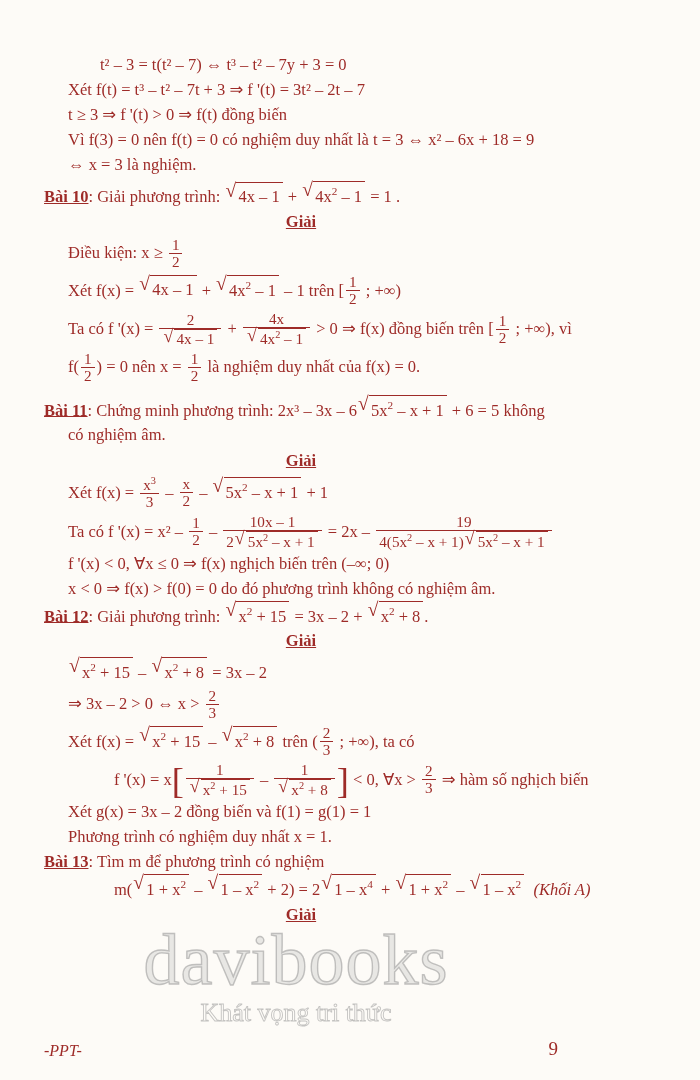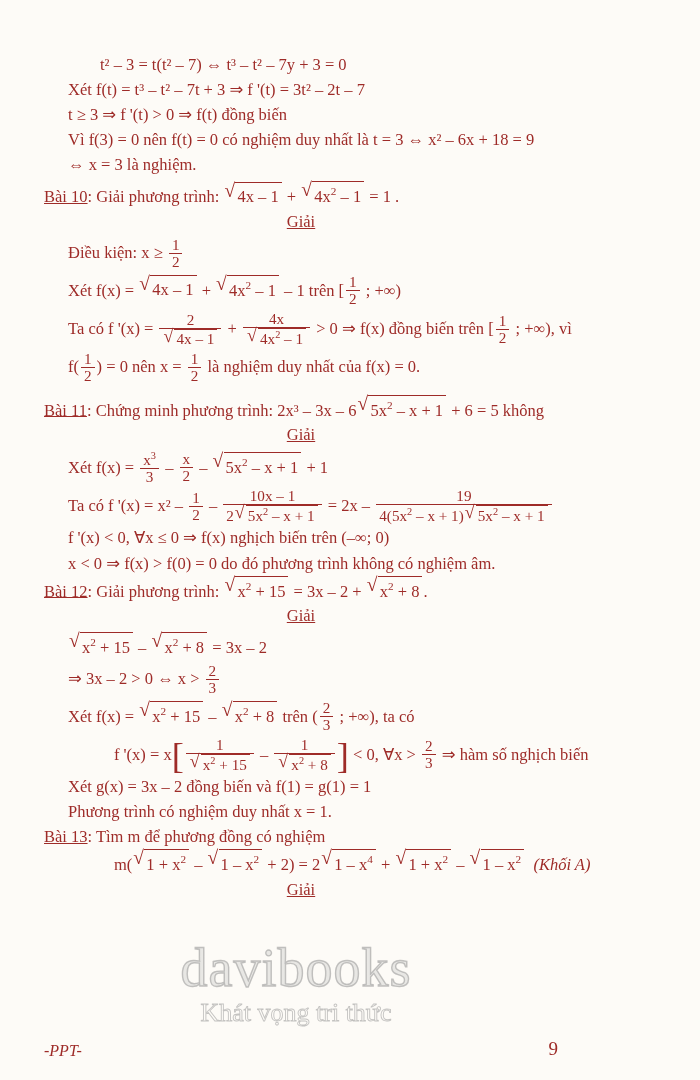--- a/index.html
+++ b/index.html
@@ -25,21 +25,21 @@
   .line {
     font-size: 16.5px;
     line-height: 1.52;
     white-space: nowrap;
     color: #9e2b28;
   }
   .indent-1 { padding-left: 56px; }
   .indent-2 { padding-left: 24px; }
   .indent-3 { padding-left: 70px; }
   .center { text-align: center; }
-  .bold { font-weight: normal; }
+  .bold { font-weight: bold; }
   .u { text-decoration: underline; }
   .blk { margin-top: 4px; }
 
   
   .frac {
     display: inline-block;
     vertical-align: middle;
     text-align: center;
     line-height: 1.05;
     font-size: 0.92em;
@@ -97,21 +97,21 @@
     position: absolute;
     left: 0;
     right: 0;
     bottom: 52px;
     text-align: center;
     pointer-events: none;
     user-select: none;
   }
   .watermark .wm-main {
     font-family: "Liberation Serif", serif;
-    font-size: 54px;
+    font-size: 72px;
     letter-spacing: 1px;
     color: transparent;
     -webkit-text-stroke: 1.4px rgba(150,150,150,0.55);
     text-shadow: 0 0 1px rgba(170,170,170,0.25);
     line-height: 0.95;
     margin-top: 34px;
   }
   .watermark .wm-sub {
     font-family: "Liberation Serif", serif;
     font-size: 26px;
@@ -149,20 +149,21 @@
     <span>Ta có f '(x) = </span><span class="frac"><span class="num">2</span><span class="den"><span class="sqrt"><span class="rad">√</span><span class="body">4x – 1</span></span></span></span> + <span class="frac"><span class="num">4x</span><span class="den"><span class="sqrt"><span class="rad">√</span><span class="body">4x<sup>2</sup> – 1</span></span></span></span><span> &gt; 0 ⇒ f(x) đồng biến  trên [</span><span class="frac"><span class="num">1</span><span class="den">2</span></span><span> ; +∞), vì</span>
   </div>
 
   <div class="line indent-2 blk">
     <span>f(</span><span class="frac"><span class="num">1</span><span class="den">2</span></span><span>) = 0 nên x = </span><span class="frac"><span class="num">1</span><span class="den">2</span></span><span> là nghiệm duy nhất của f(x) = 0.</span>
   </div>
 
   <div class="line blk" style="margin-top:10px">
     <span class="bold u">Bài 11</span><span>: Chứng minh phương trình: 2x³ – 3x – 6</span><span class="sqrt"><span class="rad">√</span><span class="body">5x<sup>2</sup> – x + 1</span></span><span> + 6 = 5  không</span>
   </div>
+  <div class="line indent-2">có nghiệm âm.</div>
 
   <div class="line center"><span class="bold u">Giải</span></div>
 
   <div class="line indent-2 blk">
     <span>Xét f(x) = </span><span class="frac"><span class="num">x<sup>3</sup></span><span class="den">3</span></span><span> – </span><span class="frac"><span class="num">x</span><span class="den">2</span></span> – <span class="sqrt"><span class="rad">√</span><span class="body">5x<sup>2</sup> – x + 1</span></span><span> + 1</span>
   </div>
 
   <div class="line indent-2 blk">
     <span>Ta có f '(x) = x² – </span><span class="frac"><span class="num">1</span><span class="den">2</span></span> – <span class="frac"><span class="num">10x – 1</span><span class="den">2<span class="sqrt"><span class="rad">√</span><span class="body">5x<sup>2</sup> – x + 1</span></span></span></span><span> = 2x – </span><span class="frac"><span class="num">19</span><span class="den">4(5x<sup>2</sup> – x + 1)<span class="sqrt"><span class="rad">√</span><span class="body">5x<sup>2</sup> – x + 1</span></span></span></span>
   </div>
@@ -189,21 +190,21 @@
   </div>
 
   <div class="line indent-3 blk">
     <span>f '(x) = x</span><span class="brk">[</span><span class="frac"><span class="num">1</span><span class="den"><span class="sqrt"><span class="rad">√</span><span class="body">x<sup>2</sup> + 15</span></span></span></span> – <span class="frac"><span class="num">1</span><span class="den"><span class="sqrt"><span class="rad">√</span><span class="body">x<sup>2</sup> + 8</span></span></span></span><span class="brk">]</span><span> &lt; 0, ∀x &gt; </span><span class="frac"><span class="num">2</span><span class="den">3</span></span><span> ⇒ hàm số nghịch biến</span>
   </div>
 
   <div class="line indent-2">Xét g(x) = 3x – 2 đồng biến và f(1) = g(1) = 1</div>
   <div class="line indent-2">Phương trình có nghiệm duy nhất x = 1.</div>
 
   <div class="line">
-    <span class="bold u">Bài 13</span><span>: Tìm m để phương đồng có nghiệm</span>
+    <span class="bold u">Bài 13</span><span>: Tìm m để phương trình có nghiệm</span>
   </div>
 
   <div class="line indent-3">
     <span>m(</span><span class="sqrt"><span class="rad">√</span><span class="body">1 + x<sup>2</sup></span></span><span> – </span><span class="sqrt"><span class="rad">√</span><span class="body">1 – x<sup>2</sup></span></span><span> + 2) = 2</span><span class="sqrt"><span class="rad">√</span><span class="body">1 – x<sup>4</sup></span></span><span> + </span><span class="sqrt"><span class="rad">√</span><span class="body">1 + x<sup>2</sup></span></span><span> – </span><span class="sqrt"><span class="rad">√</span><span class="body">1 – x<sup>2</sup></span></span>&nbsp;&nbsp;<span style="font-style:italic">(Khối A)</span>
   </div>
 
   <div class="line center"><span class="bold u">Giải</span></div>
 
   <div class="watermark">
     <div class="wm-main">davibooks</div>

